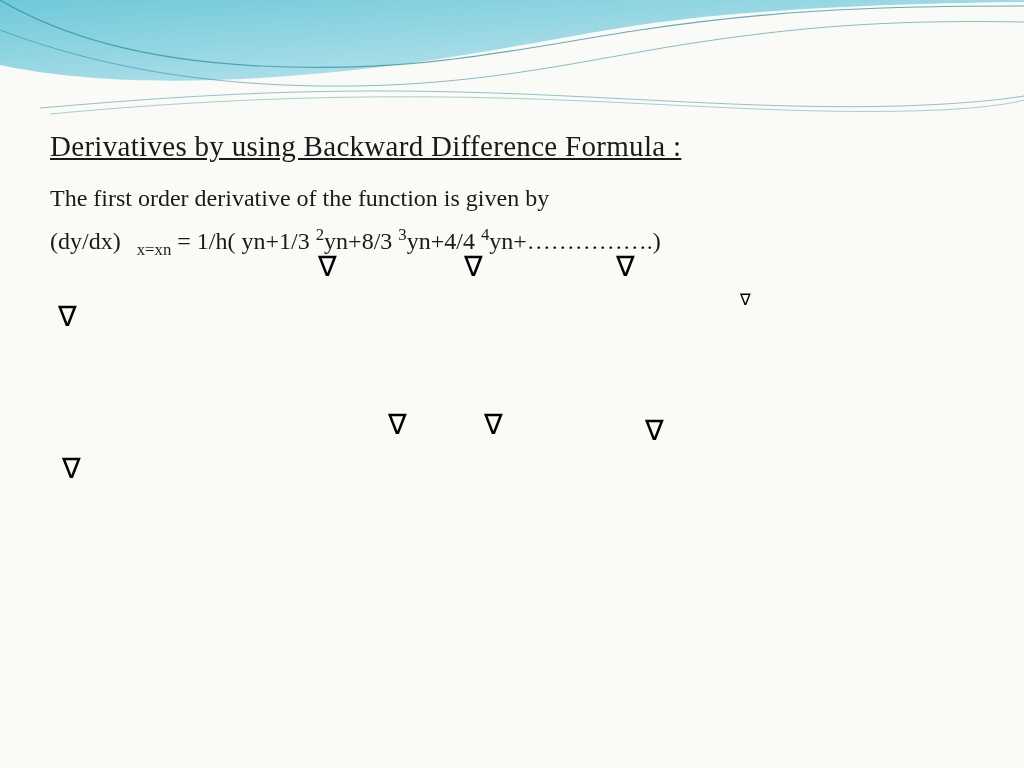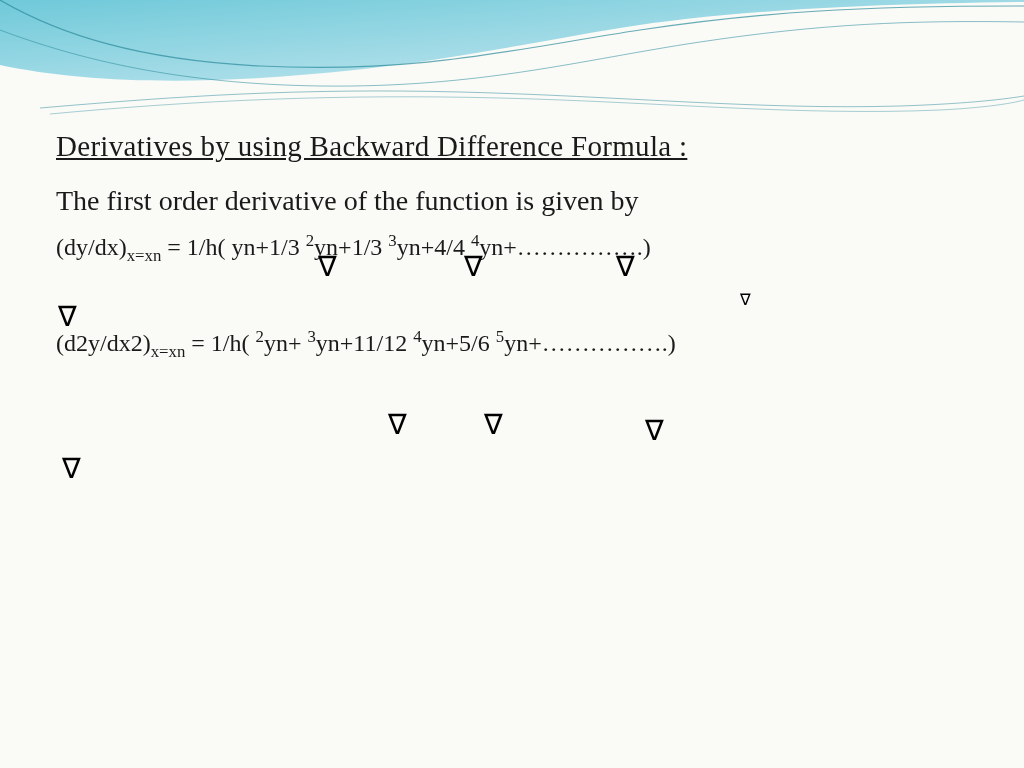--- a/index.html
+++ b/index.html
@@ -15,43 +15,43 @@
       position: absolute;
       top: 0;
       left: 0;
       width: 1024px;
       height: 130px;
       z-index: 1;
     }
     .content {
       position: absolute;
       top: 130px;
-      left: 56px;
+      left: 50px;
       right: 50px;
       z-index: 2;
       color: #1a1a1a;
     }
     .title {
       font-size: 29px;
       text-decoration: underline;
       font-weight: normal;
       margin-bottom: 18px;
       letter-spacing: 0.3px;
     }
     .body-text {
-      font-size: 28px;
+      font-size: 24px;
       line-height: 1.45;
       margin-bottom: 6px;
     }
     .formula {
       font-size: 24px;
       line-height: 1.5;
       margin-bottom: 10px;
     }
-    .sub { font-size: 0.7em; vertical-align: sub; }
+    .sub { font-size: 0.7em; vertical-align: sub; margin-left: 16px; }
     .sup { font-size: 0.7em; vertical-align: super; }
     .nabla-overlay { position: absolute; z-index: 3; }
     .nabla { font-size: 28px; font-family: 'Times New Roman', serif; position: absolute; }
     .nabla-sm { font-size: 16px; font-family: 'Times New Roman', serif; position: absolute; }
   </style>
 </head>
 <body>
 
 <svg class="header-swoosh" viewBox="0 0 1024 130" preserveAspectRatio="none">
   <defs>
@@ -66,28 +66,25 @@
   <path d="M0,30 C80,60 180,84 320,86 C480,88 580,60 700,42 C820,24 910,20 1024,22" fill="none" stroke="#2a8a9a" stroke-width="1" opacity="0.55"></path>
   <path d="M40,108 C180,96 300,88 460,92 C620,96 760,110 900,106 C960,104 1000,100 1024,96" fill="none" stroke="#2a8a9a" stroke-width="1" opacity="0.5"></path>
   <path d="M50,114 C200,100 340,94 500,98 C660,102 800,116 940,110 C980,108 1010,104 1024,100" fill="none" stroke="#2a8a9a" stroke-width="0.9" opacity="0.45"></path>
 </svg>
 
 <div class="content">
   <div class="title">Derivatives by using Backward Difference Formula :</div>
   <div class="body-text">The first order derivative of the function is given by</div>
 
   <div class="formula">
-    <span>(dy/dx)</span><span class="sub">x=xn</span><span> = 1/h(  yn+1/3  </span><span class="sup">2</span><span>yn+1/3  </span><span class="sup">3</span><span>yn+4/4 </span><span class="sup">4</span><span>yn+…………….)</span>
+    <span>(dy/dx)</span><span class="sub">x=xn</span><span> = 1/h(  yn+1/3  </span><span class="sup">2</span><span>yn+8/3  </span><span class="sup">3</span><span>yn+4/4 </span><span class="sup">4</span><span>yn+…………….)</span>
   </div>
 
   <div style="height:46px"></div>
 
-  <div class="formula">
-    <span>(d2y/dx2)</span><span class="sub">x=xn</span><span> = 1/h(   </span><span class="sup">2</span><span>yn+ </span><span class="sup">3</span><span>yn+11/12  </span><span class="sup">4</span><span>yn+5/6    </span><span class="sup">5</span><span>yn+…………….)</span>
-  </div>
 </div>
 
 <div class="nabla-overlay">
   <span class="nabla" style="left:318px; top:250px">∇</span>
   <span class="nabla" style="left:464px; top:250px">∇</span>
   <span class="nabla" style="left:616px; top:250px">∇</span>
   <span class="nabla-sm" style="left:740px; top:290px">∇</span>
   <span class="nabla" style="left:58px; top:300px">∇</span>
 
   <span class="nabla" style="left:388px; top:408px">∇</span>

